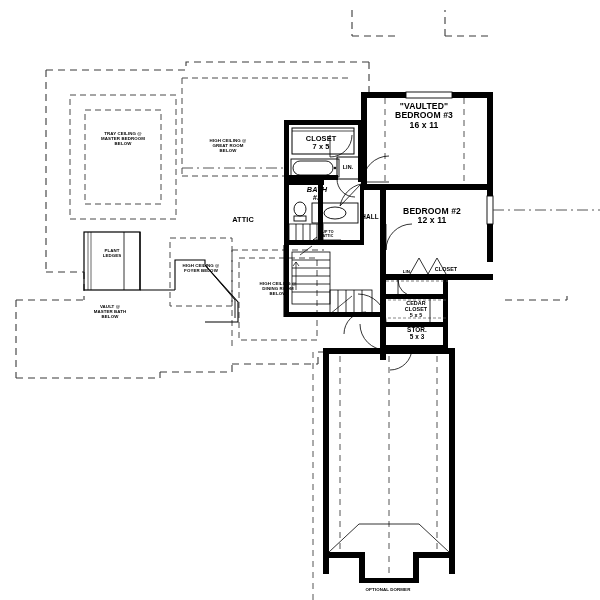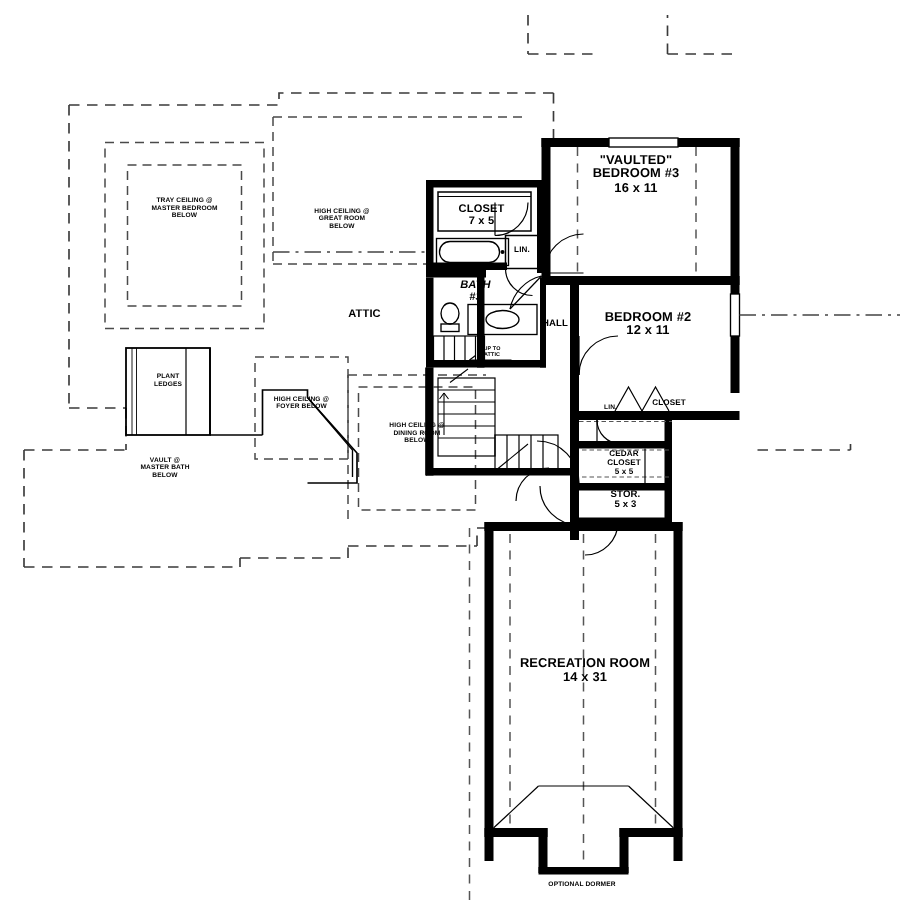--- a/index.html
+++ b/index.html
@@ -288,21 +288,21 @@
 MASTER BATH
 BELOW</div>
 <div class="lbl t4" style="left:228px;top:146px;">HIGH CEILING @
 GREAT ROOM
 BELOW</div>
 <div class="lbl t4" style="left:201px;top:269px;">HIGH CEILING @
 FOYER BELOW</div>
 <div class="lbl t4" style="left:278px;top:289px;">HIGH CEILING @
 DINING ROOM
 BELOW</div>
-<div class="lbl t7" style="left:243px;top:209px;">ATTIC</div>
+<div class="lbl t7" style="left:243px;top:220px;">ATTIC</div>
 <div class="lbl t7" style="left:321px;top:143px;">CLOSET
 7 x 5</div>
 <div class="lbl t7" style="left:317px;top:194px;font-style:italic;">BATH
 #3</div>
 <div class="lbl t5" style="left:348px;top:168px;">LIN.</div>
 <div class="lbl t3" style="left:328px;top:235px;">UP TO
 ATTIC</div>
 <div class="lbl t6" style="left:370px;top:217px;">HALL</div>
 <div class="lbl t8" style="left:424px;top:116px;">"VAULTED"
 BEDROOM #3
@@ -310,17 +310,15 @@
 <div class="lbl t8" style="left:432px;top:216px;text-align:center;">BEDROOM #2
 12 x 11</div>
 <div class="lbl t5" style="left:446px;top:270px;">CLOSET</div>
 <div class="lbl t4" style="left:407px;top:272px;">LIN.</div>
 <div class="lbl t5" style="left:416px;top:310px;">CEDAR
 CLOSET
 5 x 5</div>
 <div class="lbl t6" style="left:417px;top:334px;">STOR.
 5 x 3</div>
 <div class="lbl t45" style="left:352px;top:315px;">DOWN</div>
-<div class="lbl t8" style="left:390px;top:447px;">RECREATION ROOM
-14 x 31</div>
 <div class="lbl t4" style="left:388px;top:590px;">OPTIONAL DORMER</div>
 
 </div>
 
 </body></html>

